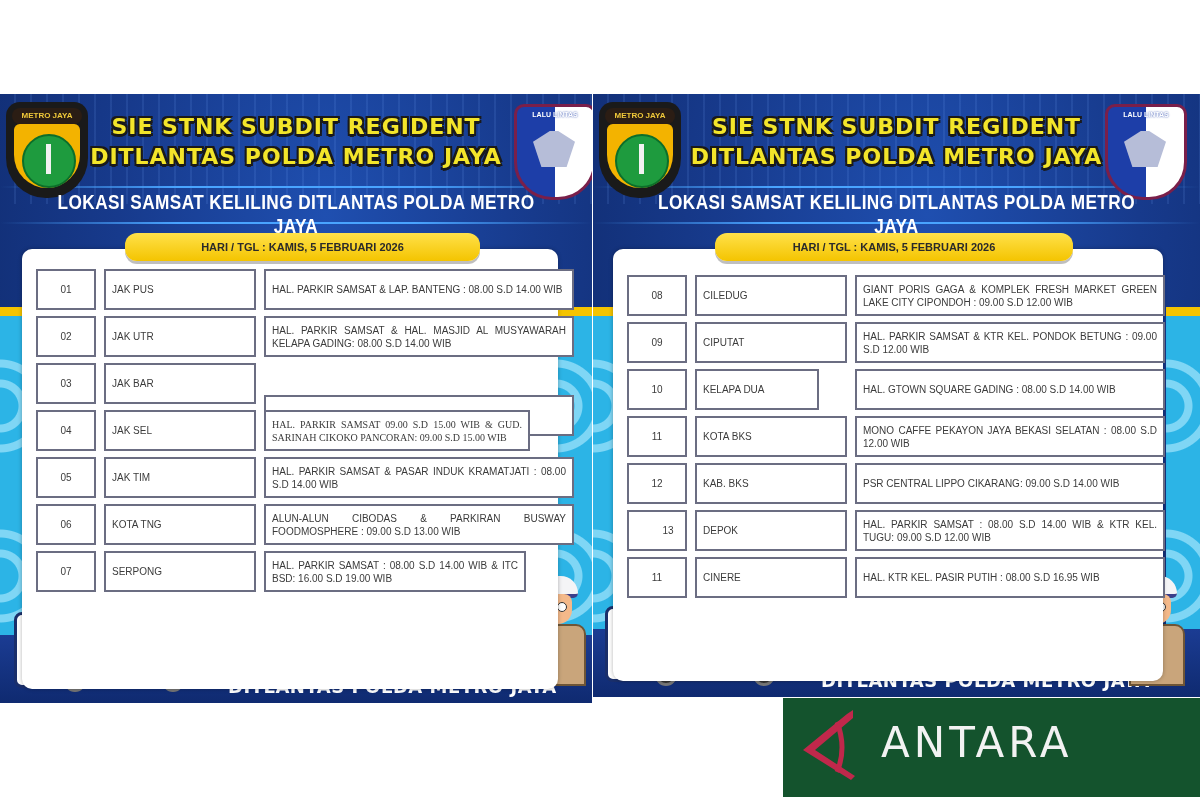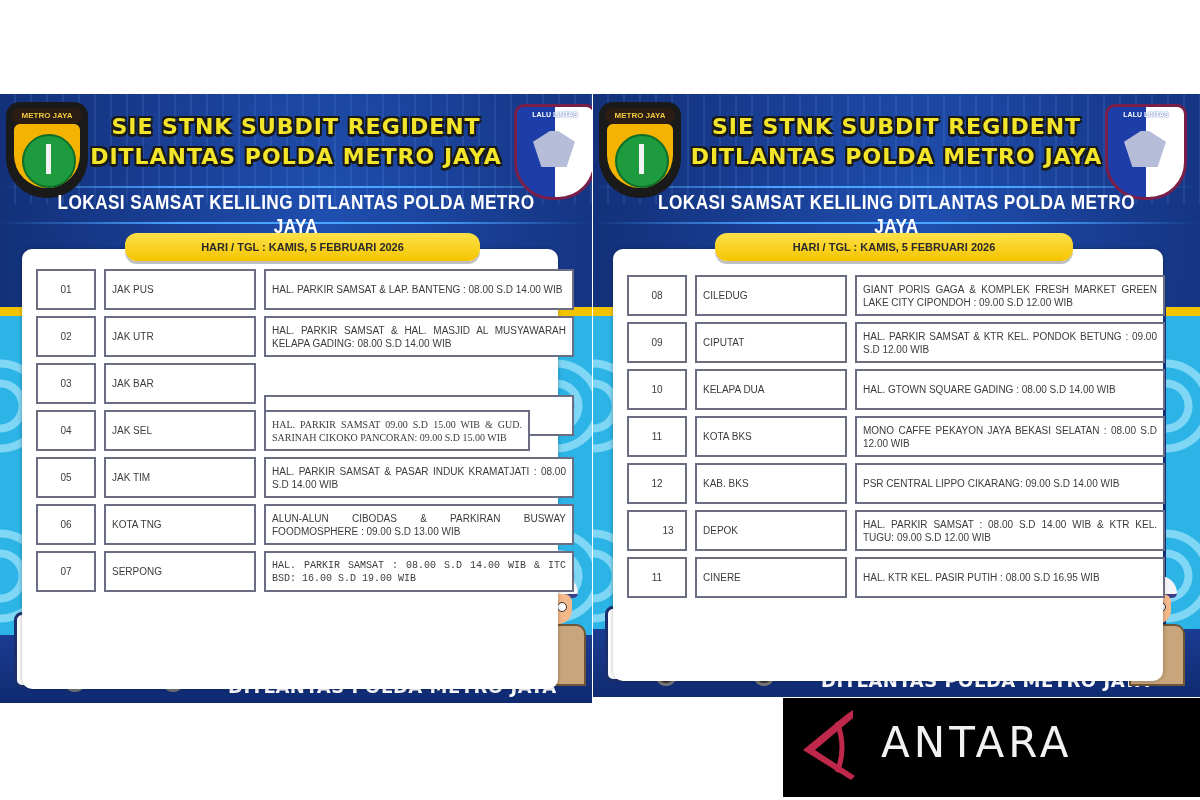--- a/index.html
+++ b/index.html
@@ -108,21 +108,21 @@
 
   
   .officer { position:absolute; width:62px; height:110px; }
   .officer .hat { position:absolute; left:8px; top:0; width:46px; height:18px; background:#f4f4f6; border-radius:22px 22px 6px 6px; border-bottom:4px solid #3b3f8a; }
   .officer .face { position:absolute; left:14px; top:18px; width:34px; height:30px; background:#f4b98a; border-radius:8px 8px 14px 14px; }
   .officer .eye { position:absolute; top:8px; width:8px; height:8px; background:#fff; border-radius:50%; border:1px solid #333; }
   .officer .body { position:absolute; left:6px; top:48px; width:52px; height:58px; background:#c9a57b; border-radius:10px 10px 0 0; border:2px solid #6e5536; }
   .officer .arm { position:absolute; left:-6px; top:26px; width:14px; height:44px; background:#c9a57b; border:2px solid #6e5536; transform:rotate(20deg); border-radius:6px; }
 
   .watermark {
-    position:absolute; left:783px; top:698px; width:417px; height:99px; background:#000000;
+    position:absolute; left:783px; top:698px; width:417px; height:99px; background:#14532d;
   }
   .wm-logo { position:absolute; left:10px; top:12px; width:62px; height:72px; }
   .wm-text {
     position:absolute; left:98px; top:20px; color:#f2f2f2; font-size:42px; letter-spacing:4px;
     font-family:"DejaVu Sans", sans-serif; font-weight:normal;
   }
 </style>
 </head>
 <body>
 
@@ -179,21 +179,21 @@
       <div class="cell loc" style="left:242px; width:310px;">HAL. PARKIR SAMSAT &amp; PASAR INDUK KRAMATJATI : 08.00 S.D 14.00 WIB</div>
     </div>
     <div class="row" style="top:255px;">
       <div class="cell num" style="left:14px; width:60px;">06</div>
       <div class="cell name" style="left:82px; width:152px;">KOTA TNG</div>
       <div class="cell loc" style="left:242px; width:310px;">ALUN-ALUN CIBODAS &amp; PARKIRAN BUSWAY FOODMOSPHERE : 09.00 S.D 13.00 WIB</div>
     </div>
     <div class="row" style="top:302px;">
       <div class="cell num" style="left:14px; width:60px;">07</div>
       <div class="cell name" style="left:82px; width:152px;">SERPONG</div>
-      <div class="cell loc" style="left:242px; width:310px;font-family:Liberation Mono, monospace;">HAL. PARKIR SAMSAT : 08.00 S.D 14.00 WIB &amp; ITC BSD: 16.00 S.D 19.00 WIB</div>
+      <div class="cell loc" style="left:242px; width:262px;">HAL. PARKIR SAMSAT : 08.00 S.D 14.00 WIB &amp; ITC BSD: 16.00 S.D 19.00 WIB</div>
     </div>
   </div>
 
   <div class="yellow-swoosh" style="left:160px; right:40px; top:532px;"></div>
   <div class="bottom-band"></div>
   <div class="footer1" style="left:262px; top:556px;">PELAYANAN SAMSAT KELILING</div>
   <div class="footer2" style="left:228px; top:582px;">DITLANTAS POLDA METRO JAYA</div>
 
   <div class="truck" style="left:12px; top:512px;">
     <div class="skirt"></div>
@@ -252,21 +252,21 @@
       <div class="cell name" style="left:82px; width:152px;">CILEDUG</div>
       <div class="cell loc" style="left:242px; width:310px;">GIANT PORIS GAGA &amp; KOMPLEK FRESH MARKET GREEN LAKE CITY CIPONDOH : 09.00 S.D 12.00 WIB</div>
     </div>
     <div class="row" style="top:73px;">
       <div class="cell num" style="left:14px; width:60px;">09</div>
       <div class="cell name" style="left:82px; width:152px;">CIPUTAT</div>
       <div class="cell loc" style="left:242px; width:310px;">HAL. PARKIR SAMSAT &amp; KTR KEL. PONDOK BETUNG : 09.00 S.D 12.00 WIB</div>
     </div>
     <div class="row" style="top:120px;">
       <div class="cell num" style="left:14px; width:60px;">10</div>
-      <div class="cell name" style="left:82px; width:152px;">KELAPA DUA</div>
+      <div class="cell name" style="left:82px; width:124px;">KELAPA DUA</div>
       <div class="cell loc" style="left:242px; width:310px;">HAL. GTOWN SQUARE GADING : 08.00 S.D 14.00 WIB</div>
     </div>
     <div class="row" style="top:167px;">
       <div class="cell num" style="left:14px; width:60px;">11</div>
       <div class="cell name" style="left:82px; width:152px;">KOTA BKS</div>
       <div class="cell loc" style="left:242px; width:310px;">MONO CAFFE PEKAYON JAYA BEKASI SELATAN : 08.00 S.D 12.00 WIB</div>
     </div>
     <div class="row" style="top:214px;">
       <div class="cell num" style="left:14px; width:60px;">12</div>
       <div class="cell name" style="left:82px; width:152px;">KAB. BKS</div>

